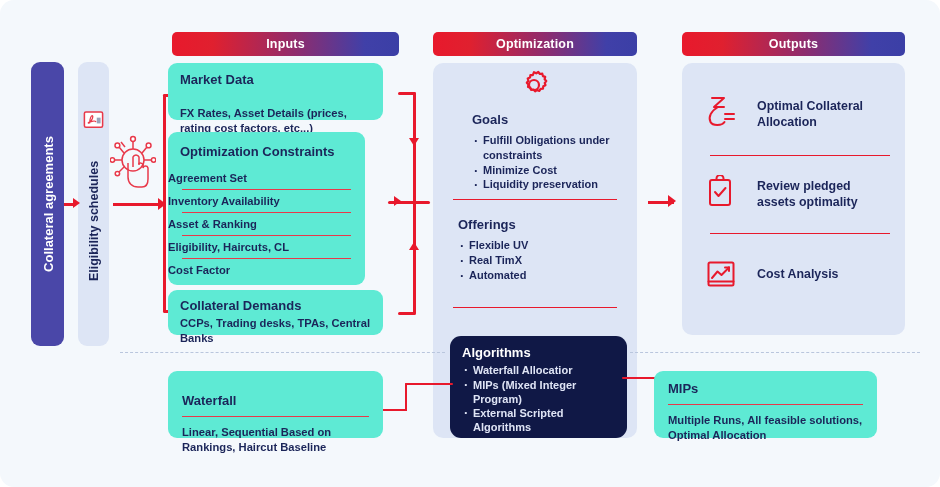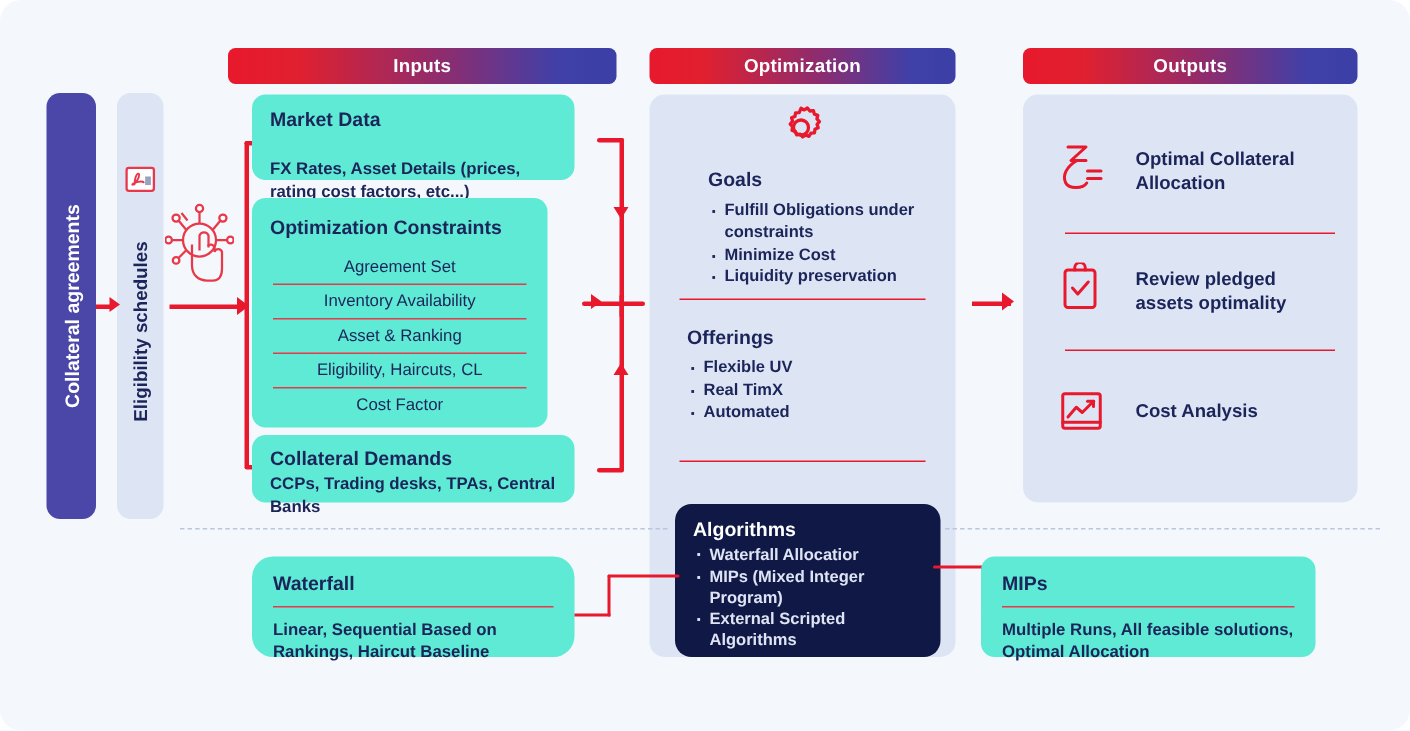--- a/index.html
+++ b/index.html
@@ -52,24 +52,24 @@
     line-height: 1.32;
     font-weight: 600;
   }
   .rowline {
     position: absolute;
     left: 14px; right: 14px;
     height: 1.2px;
     background: #e8394a;
   }
   .constraint-row {
-    text-align: center;
+    text-align: left;
     color: #1b2559;
     font-size: 11.2px;
-    font-weight: normal;
+    font-weight: bold;
     line-height: 1.2;
   }
 
   
   #collateral-bar {
     position: absolute;
     left: 31px; top: 62px;
     width: 33px; height: 284px;
     background: #4a47a8;
     border-radius: 9px;
@@ -191,21 +191,21 @@
     </svg>
   </div>
 
   <div class="redline" style="left:113px;top:203px;width:52px;height:2.6px;"></div>
   <div style="position:absolute;left:158px;top:198px;width:0;height:0;border-left:8px solid #e8192c;border-top:6px solid transparent;border-bottom:6px solid transparent;"></div>
 
   <div class="redline" style="left:163px;top:94px;width:2.6px;height:218px;border-radius:2px;"></div>
   <div class="redline" style="left:163px;top:94px;width:14px;height:2.6px;border-radius:2px;"></div>
   <div class="redline" style="left:163px;top:310px;width:14px;height:2.6px;border-radius:2px;"></div>
 
-  <div class="band" style="left:152px;top:32px;width:259px;">Inputs</div>
+  <div class="band" style="left:172px;top:32px;width:227px;">Inputs</div>
   <div class="band" style="left:433px;top:32px;width:204px;">Optimization</div>
   <div class="band" style="left:682px;top:32px;width:223px;">Outputs</div>
 
   <div class="card" style="left:168px;top:63px;width:215px;height:57px;padding:9px 12px 0 12px;">
     <div class="h-title">Market Data</div>
     <div class="body-txt" style="margin-top:18px;">FX Rates, Asset Details (prices, rating cost factors, etc...)</div>
   </div>
 
   <div class="card" style="left:168px;top:132px;width:197px;height:153px;">
     <div class="h-title" style="position:absolute;left:12px;top:12px;">Optimization Constraints</div>
@@ -319,21 +319,21 @@
     <ul class="bullet-list">
       <li>Waterfall Allocatior</li>
       <li>MIPs (Mixed Integer Program)</li>
       <li>External Scripted Algorithms</li>
     </ul>
   </div>
 
   <div class="dotted-div" style="left:120px;top:352px;width:325px;"></div>
   <div class="dotted-div" style="left:630px;top:352px;width:290px;"></div>
 
-  <div class="card" style="left:168px;top:371px;width:215px;height:67px;padding:10px 14px 0 14px;border-radius:14px;">
+  <div class="card" style="left:168px;top:371px;width:215px;height:67px;padding:22px 14px 0 14px;">
     <div class="h-title">Waterfall</div>
     <div style="height:1.2px;background:#e8394a;margin:7px 0 8px 0;"></div>
     <div class="body-txt">Linear, Sequential Based on Rankings, Haircut Baseline</div>
   </div>
 
   <div class="redline" style="left:383px;top:409px;width:24px;height:2.4px;"></div>
   <div class="redline" style="left:405px;top:383px;width:2.4px;height:28px;border-radius:2px;"></div>
   <div class="redline" style="left:405px;top:383px;width:48px;height:2.4px;border-radius:2px;"></div>
 
   <div class="redline" style="left:622px;top:377px;width:35px;height:2.4px;border-radius:2px;"></div>

